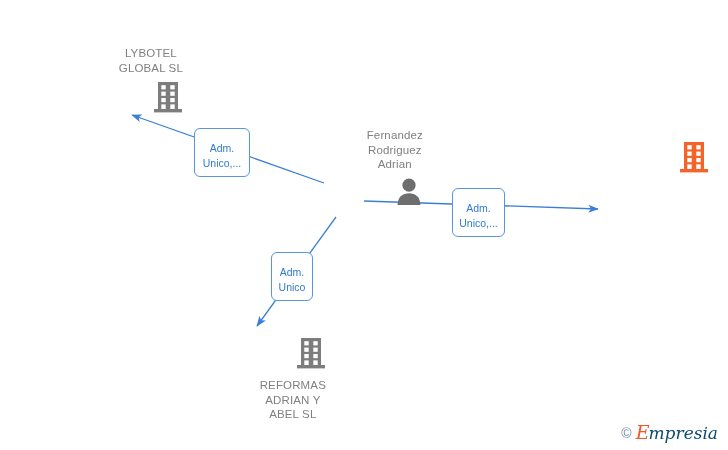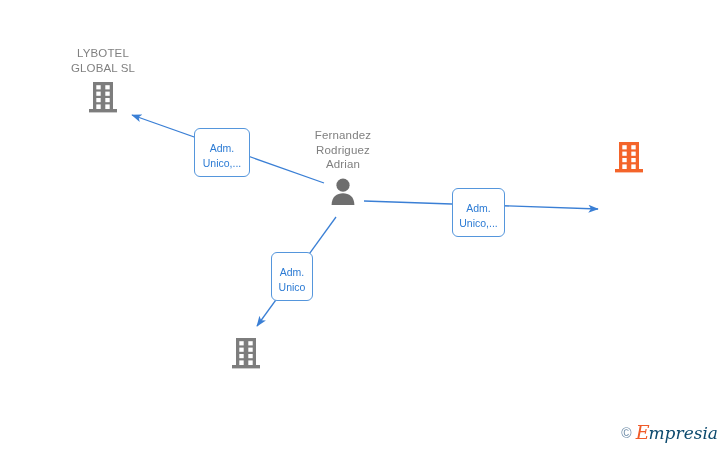--- a/index.html
+++ b/index.html
@@ -23,21 +23,21 @@
     top: 0;
     width: 728px;
     height: 450px;
   }
 
   
   .node {
     position: absolute;
     display: flex;
     flex-direction: column;
-    align-items: center;
+    align-items: flex-end;
     width: 160px;
     margin-left: -80px;
   }
   .node .node-label {
     font-size: 11.5px;
     line-height: 14.5px;
     color: #808080;
     text-align: center;
     letter-spacing: .15px;
     white-space: pre-line;
@@ -182,20 +182,23 @@
         <rect x="8.3" y="5.2" width="4.4" height="4.2" fill="#ffffff"></rect>
         <rect x="17.3" y="5.2" width="4.4" height="4.2" fill="#ffffff"></rect>
         <rect x="8.3" y="11.6" width="4.4" height="4.2" fill="#ffffff"></rect>
         <rect x="17.3" y="11.6" width="4.4" height="4.2" fill="#ffffff"></rect>
         <rect x="8.3" y="18" width="4.4" height="4.2" fill="#ffffff"></rect>
         <rect x="17.3" y="18" width="4.4" height="4.2" fill="#ffffff"></rect>
         <rect x="8.3" y="24.4" width="4.4" height="4.6" fill="#ffffff"></rect>
         <rect x="17.3" y="24.4" width="4.4" height="4.6" fill="#ffffff"></rect>
       </svg>
     </span>
+    <div class="node-label">REFORMAS
+ADRIAN Y
+ABEL  SL</div>
   </div>
 
   <div class="edge-label" style="left:194px; top:128px; width:56px;">Adm.
 Unico,...</div>
 
   <div class="edge-label" style="left:452px; top:188px; width:53px;">Adm.
 Unico,...</div>
 
   <div class="edge-label" style="left:271px; top:252px; width:42px;">Adm.
 Unico</div>

